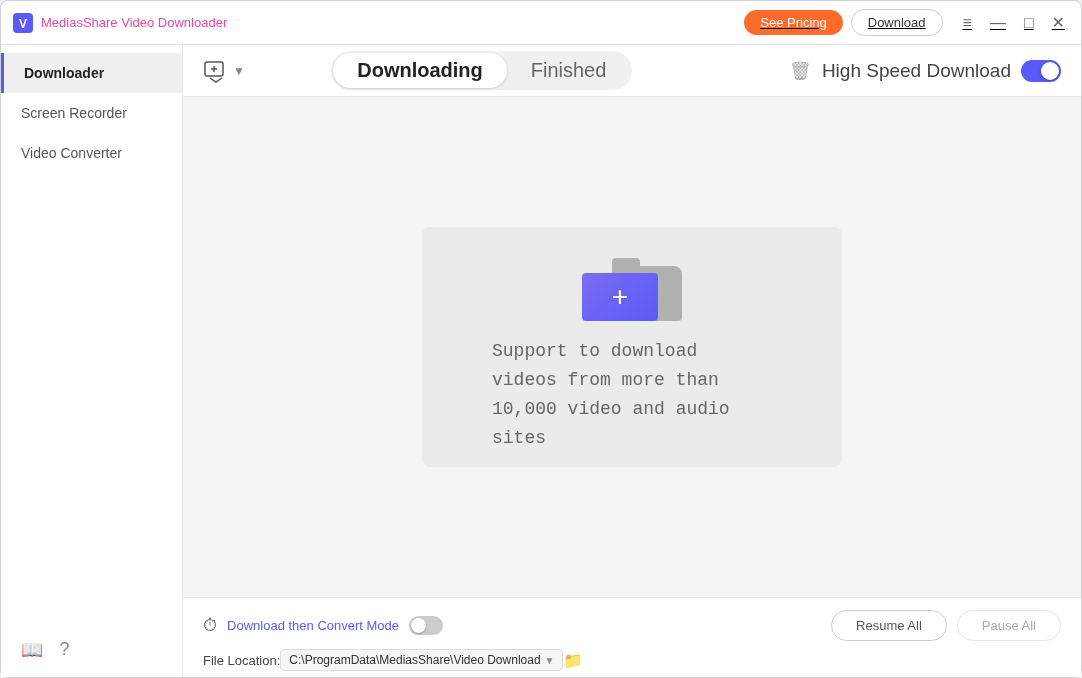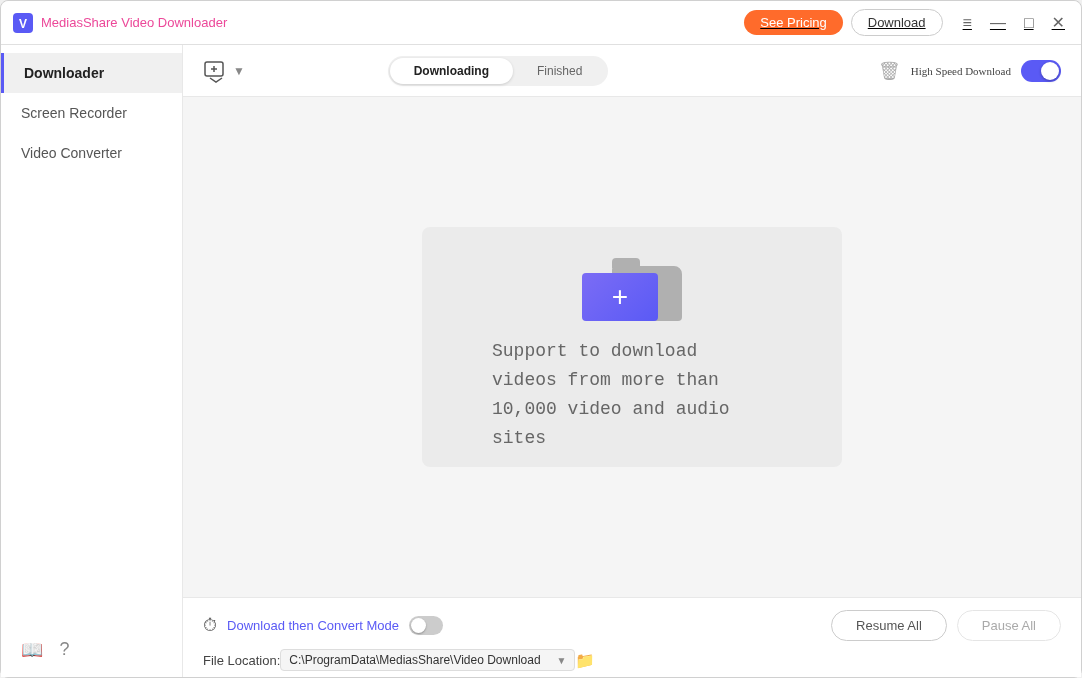--- a/index.html
+++ b/index.html
@@ -25,26 +25,26 @@
     .sidebar-bottom { margin-top: auto; padding: 16px 20px; display: flex; gap: 16px; }
     .sidebar-bottom-icon { color: #888; font-size: 18px; cursor: pointer; }
 
     .main-content { flex: 1; display: flex; flex-direction: column; background: #f5f5f5; }
 
     .toolbar { height: 52px; background: #ffffff; border-bottom: 1px solid #e8e8e8; display: flex; align-items: center; padding: 0 20px; gap: 16px; flex-shrink: 0; }
     .add-btn { display: flex; align-items: center; gap: 4px; cursor: pointer; color: #444; font-size: 22px; }
     .add-btn-arrow { font-size: 12px; color: #888; }
 
     .tab-switcher { display: flex; align-items: center; background: #f0f0f0; border-radius: 20px; padding: 2px; margin: 0 auto; }
-    .tab-btn { padding: 6px 24px; border-radius: 18px; font-size: 12px; cursor: pointer; border: none; background: transparent; color: #666; text-align: center; }
+    .tab-btn { padding: 6px 24px; border-radius: 18px; font-size: 20px; cursor: pointer; border: none; background: transparent; color: #666; text-align: center; }
     .tab-btn.active { background: #ffffff; color: #222; font-weight: 600; box-shadow: 0 1px 3px rgba(0,0,0,0.15); }
 
     .toolbar-right { display: flex; align-items: center; gap: 10px; margin-left: auto; }
     .delete-icon { color: #aaa; font-size: 18px; cursor: pointer; }
-    .high-speed-label { font-size: 11px; color: #444; font-family: Liberation Serif, serif; }
+    .high-speed-label { font-size: 19px; color: #444; }
     .toggle { width: 40px; height: 22px; background: #ccc; border-radius: 11px; position: relative; cursor: pointer; }
     .toggle.on { background: #5a5af5; }
     .toggle-thumb { width: 18px; height: 18px; background: white; border-radius: 50%; position: absolute; top: 2px; left: 2px; transition: left 0.2s; box-shadow: 0 1px 3px rgba(0,0,0,0.3); }
     .toggle.on .toggle-thumb { left: 20px; }
 
     .content-area { flex: 1; display: flex; align-items: center; justify-content: center; padding: 24px; }
 
     .drop-zone { width: 420px; height: 240px; background: #ebebeb; border-radius: 8px; display: flex; flex-direction: column; align-items: center; justify-content: center; gap: 16px; }
 
     .folder-icon-wrap { position: relative; width: 100px; height: 80px; }
@@ -55,21 +55,21 @@
 
     .drop-text { font-size: 18px; color: #666; text-align: left; line-height: 1.6; max-width: 280px; font-family: Liberation Mono, monospace; }
 
     .bottom-bar { height: 80px; background: #ffffff; border-top: 1px solid #e8e8e8; padding: 12px 20px; display: flex; flex-direction: column; gap: 8px; flex-shrink: 0; }
     .convert-mode-row { display: flex; align-items: center; gap: 10px; }
     .convert-icon { font-size: 18px; color: #555; }
     .convert-label { font-size: 13px; color: #5a5af5; }
     .toggle-sm { width: 34px; height: 19px; background: #ccc; border-radius: 10px; position: relative; cursor: pointer; }
     .toggle-sm-thumb { width: 15px; height: 15px; background: white; border-radius: 50%; position: absolute; top: 2px; left: 2px; box-shadow: 0 1px 2px rgba(0,0,0,0.3); }
     .file-location-label { font-size: 13px; color: #444; font-weight: 500; }
-    .file-path-select { font-size: 12px; color: #333; background: #f5f5f5; border: 1px solid #ddd; border-radius: 4px; padding: 3px 8px; cursor: pointer; display: flex; align-items: center; gap: 16px; }
+    .file-path-select { font-size: 12px; color: #333; background: #f5f5f5; border: 1px solid #ddd; border-radius: 4px; padding: 3px 8px; cursor: pointer; display: flex; align-items: center; gap: 4px; }
     .file-path-arrow { font-size: 10px; color: #888; }
     .folder-open-icon { font-size: 16px; color: #888; cursor: pointer; }
 
     .action-buttons { display: flex; gap: 10px; margin-left: auto; align-self: flex-end; }
     .action-btn { padding: 7px 24px; border-radius: 16px; font-size: 13px; border: 1px solid #ccc; background: white; color: #555; cursor: pointer; }
     .action-btn:disabled { opacity: 0.5; cursor: default; }
 
     .bottom-row { display: flex; align-items: center; }
   </style>
 </head>

